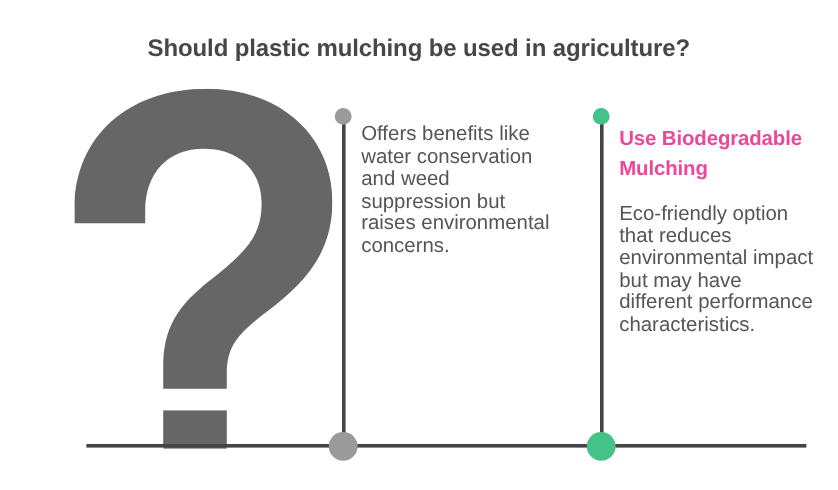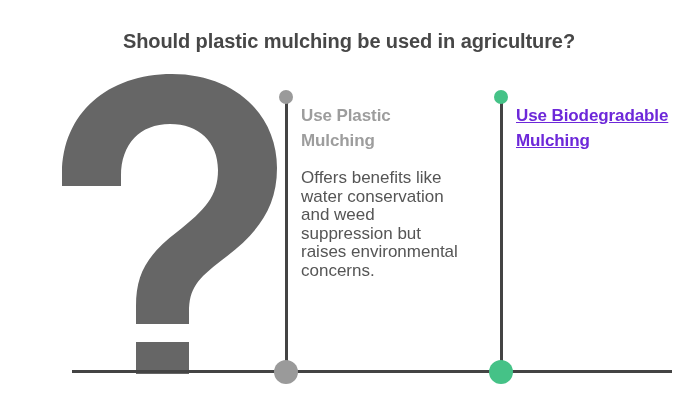--- a/index.html
+++ b/index.html
@@ -115,21 +115,21 @@
 
   
   #column-biodegradable .col-line { left: 490px; height: 272px; }
   #column-biodegradable .dot-top {
     left: 484px; top: -6px; width: 14px; height: 14px; background: #45c287;
   }
   #column-biodegradable .dot-bottom {
     left: 479px; top: 264px; width: 24px; height: 24px; background: #45c287;
   }
   #column-biodegradable .col-text { left: 506px; top: 7px; width: 165px; }
-  #column-biodegradable .col-heading { color: #6d28d9; text-decoration: underline; }
+  #column-biodegradable .col-heading { color: #ec4899; }
 </style>
 </head>
 <body>
 
 <div id="infographic">
 
   <div class="title">Should plastic mulching be used in agriculture?</div>
 
   <div class="question-wrap">
     <svg class="question-mark" viewBox="0 0 215 300" xmlns="http://www.w3.org/2000/svg">
@@ -154,27 +154,27 @@
     </svg>
   </div>
 
   <div class="baseline"></div>
 
   <div class="column" id="column-plastic">
     <div class="col-line"></div>
     <div class="dot-top"></div>
     <div class="dot-bottom"></div>
     <div class="col-text">
-      <p class="col-heading">Use Plastic Mulching</p>
       <p class="col-body">Offers benefits like water conservation and weed suppression but raises environmental concerns.</p>
     </div>
   </div>
 
   <div class="column" id="column-biodegradable">
     <div class="col-line"></div>
     <div class="dot-top"></div>
     <div class="dot-bottom"></div>
     <div class="col-text">
       <p class="col-heading">Use Biodegradable Mulching</p>
+      <p class="col-body">Eco-friendly option that reduces environmental impact but may have different performance characteristics.</p>
     </div>
   </div>
 
 </div>
 
 </body></html>

